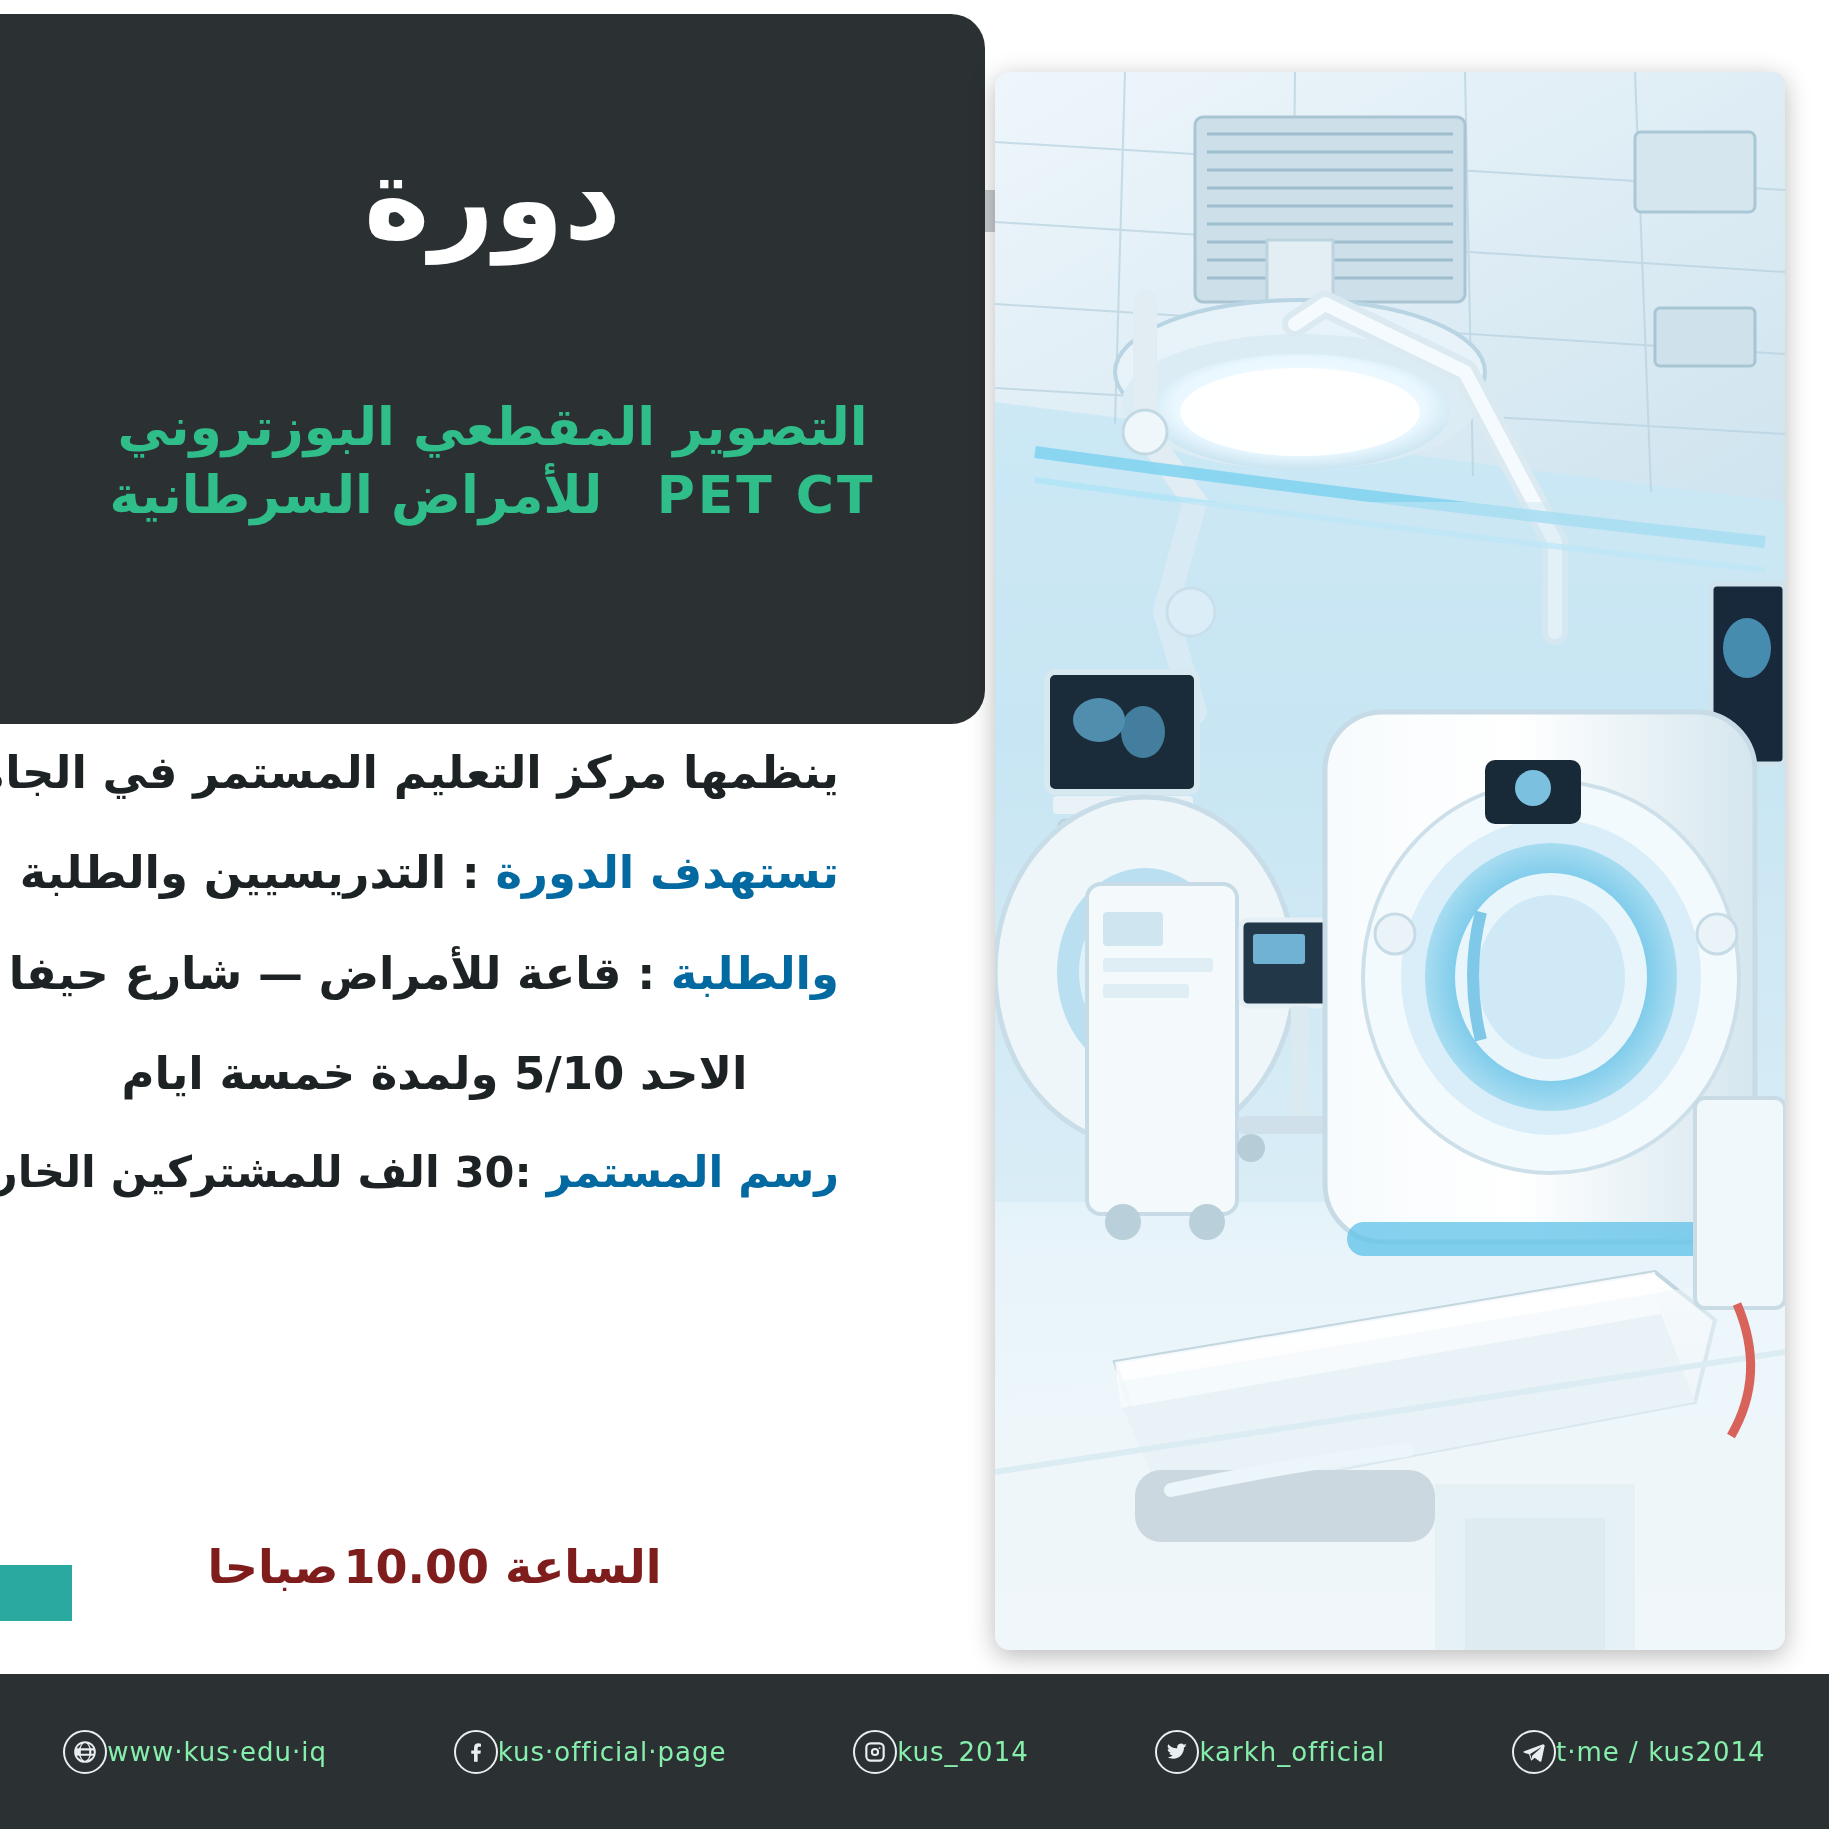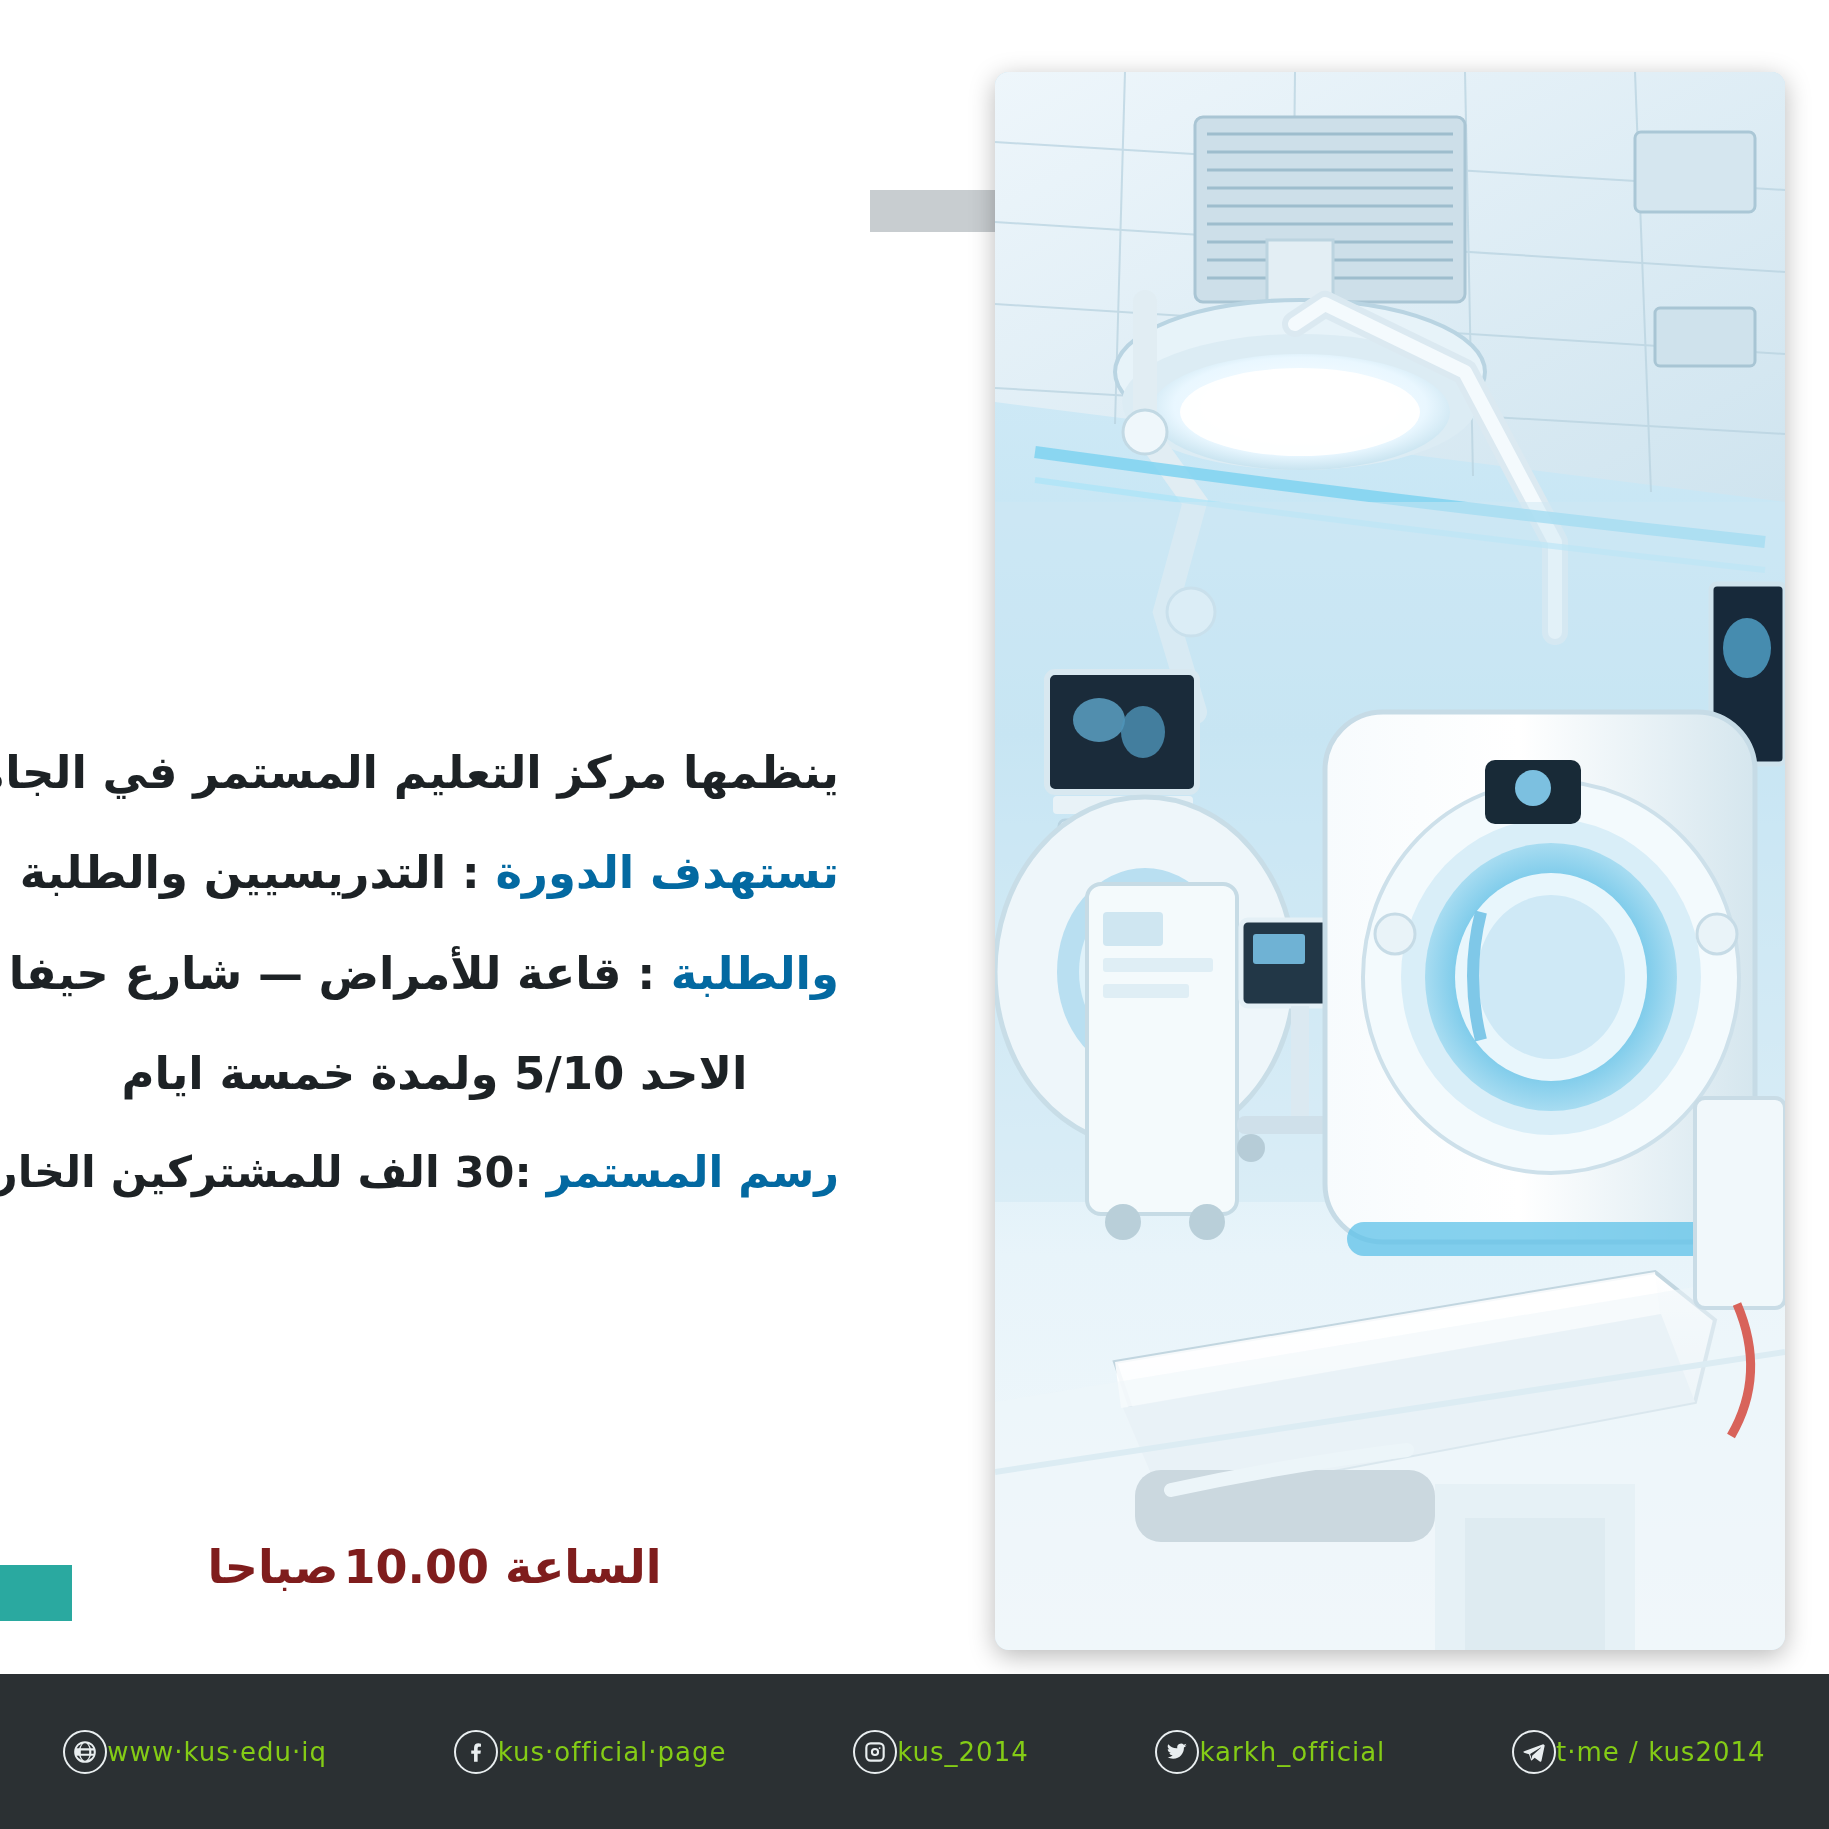--- a/index.html
+++ b/index.html
@@ -138,41 +138,52 @@
     background: #2b3033;
     display: flex;
     align-items: center;
     justify-content: space-around;
     direction: ltr;
     z-index: 6;
   }
   .f-item {
     display: flex;
     align-items: center;
-    color: #84cc16;
+    color: #86efac;
     font-size: 26px;
     letter-spacing: 1px;
     font-family: "DejaVu Sans", sans-serif;
   }
   .f-ico {
     width: 44px; height: 44px;
     border-radius: 50%;
     border: 2px solid #e9eef0;
     display: flex; align-items: center; justify-content: center;
     flex: 0 0 auto;
   }
   .f-ico svg { width: 26px; height: 26px; fill: #e9eef0; }
 </style>
 </head>
 <body>
 
 <div class="poster">
 
   <div class="grey-tab"></div>
 
+  <div class="header-panel">
+    <div class="header-title">دورة</div>
+    <div class="header-sub">
+      <span>التصوير المقطعي البوزتروني</span>
+      <span class="line2">
+        <span class="latin">PET  CT</span>
+        &nbsp;
+        <span>للأمراض السرطانية</span>
+      </span>
+    </div>
+  </div>
 
   <div class="photo-frame">
     <svg viewBox="0 0 790 1578" preserveAspectRatio="xMidYMid slice">
       <defs>
         <linearGradient id="roomG" x1="0" y1="0" x2="0" y2="1">
           <stop offset="0%" stop-color="#dbeef8"></stop>
           <stop offset="42%" stop-color="#bfe3f3"></stop>
           <stop offset="75%" stop-color="#e8f4fa"></stop>
           <stop offset="100%" stop-color="#f2f8fb"></stop>
         </linearGradient>

